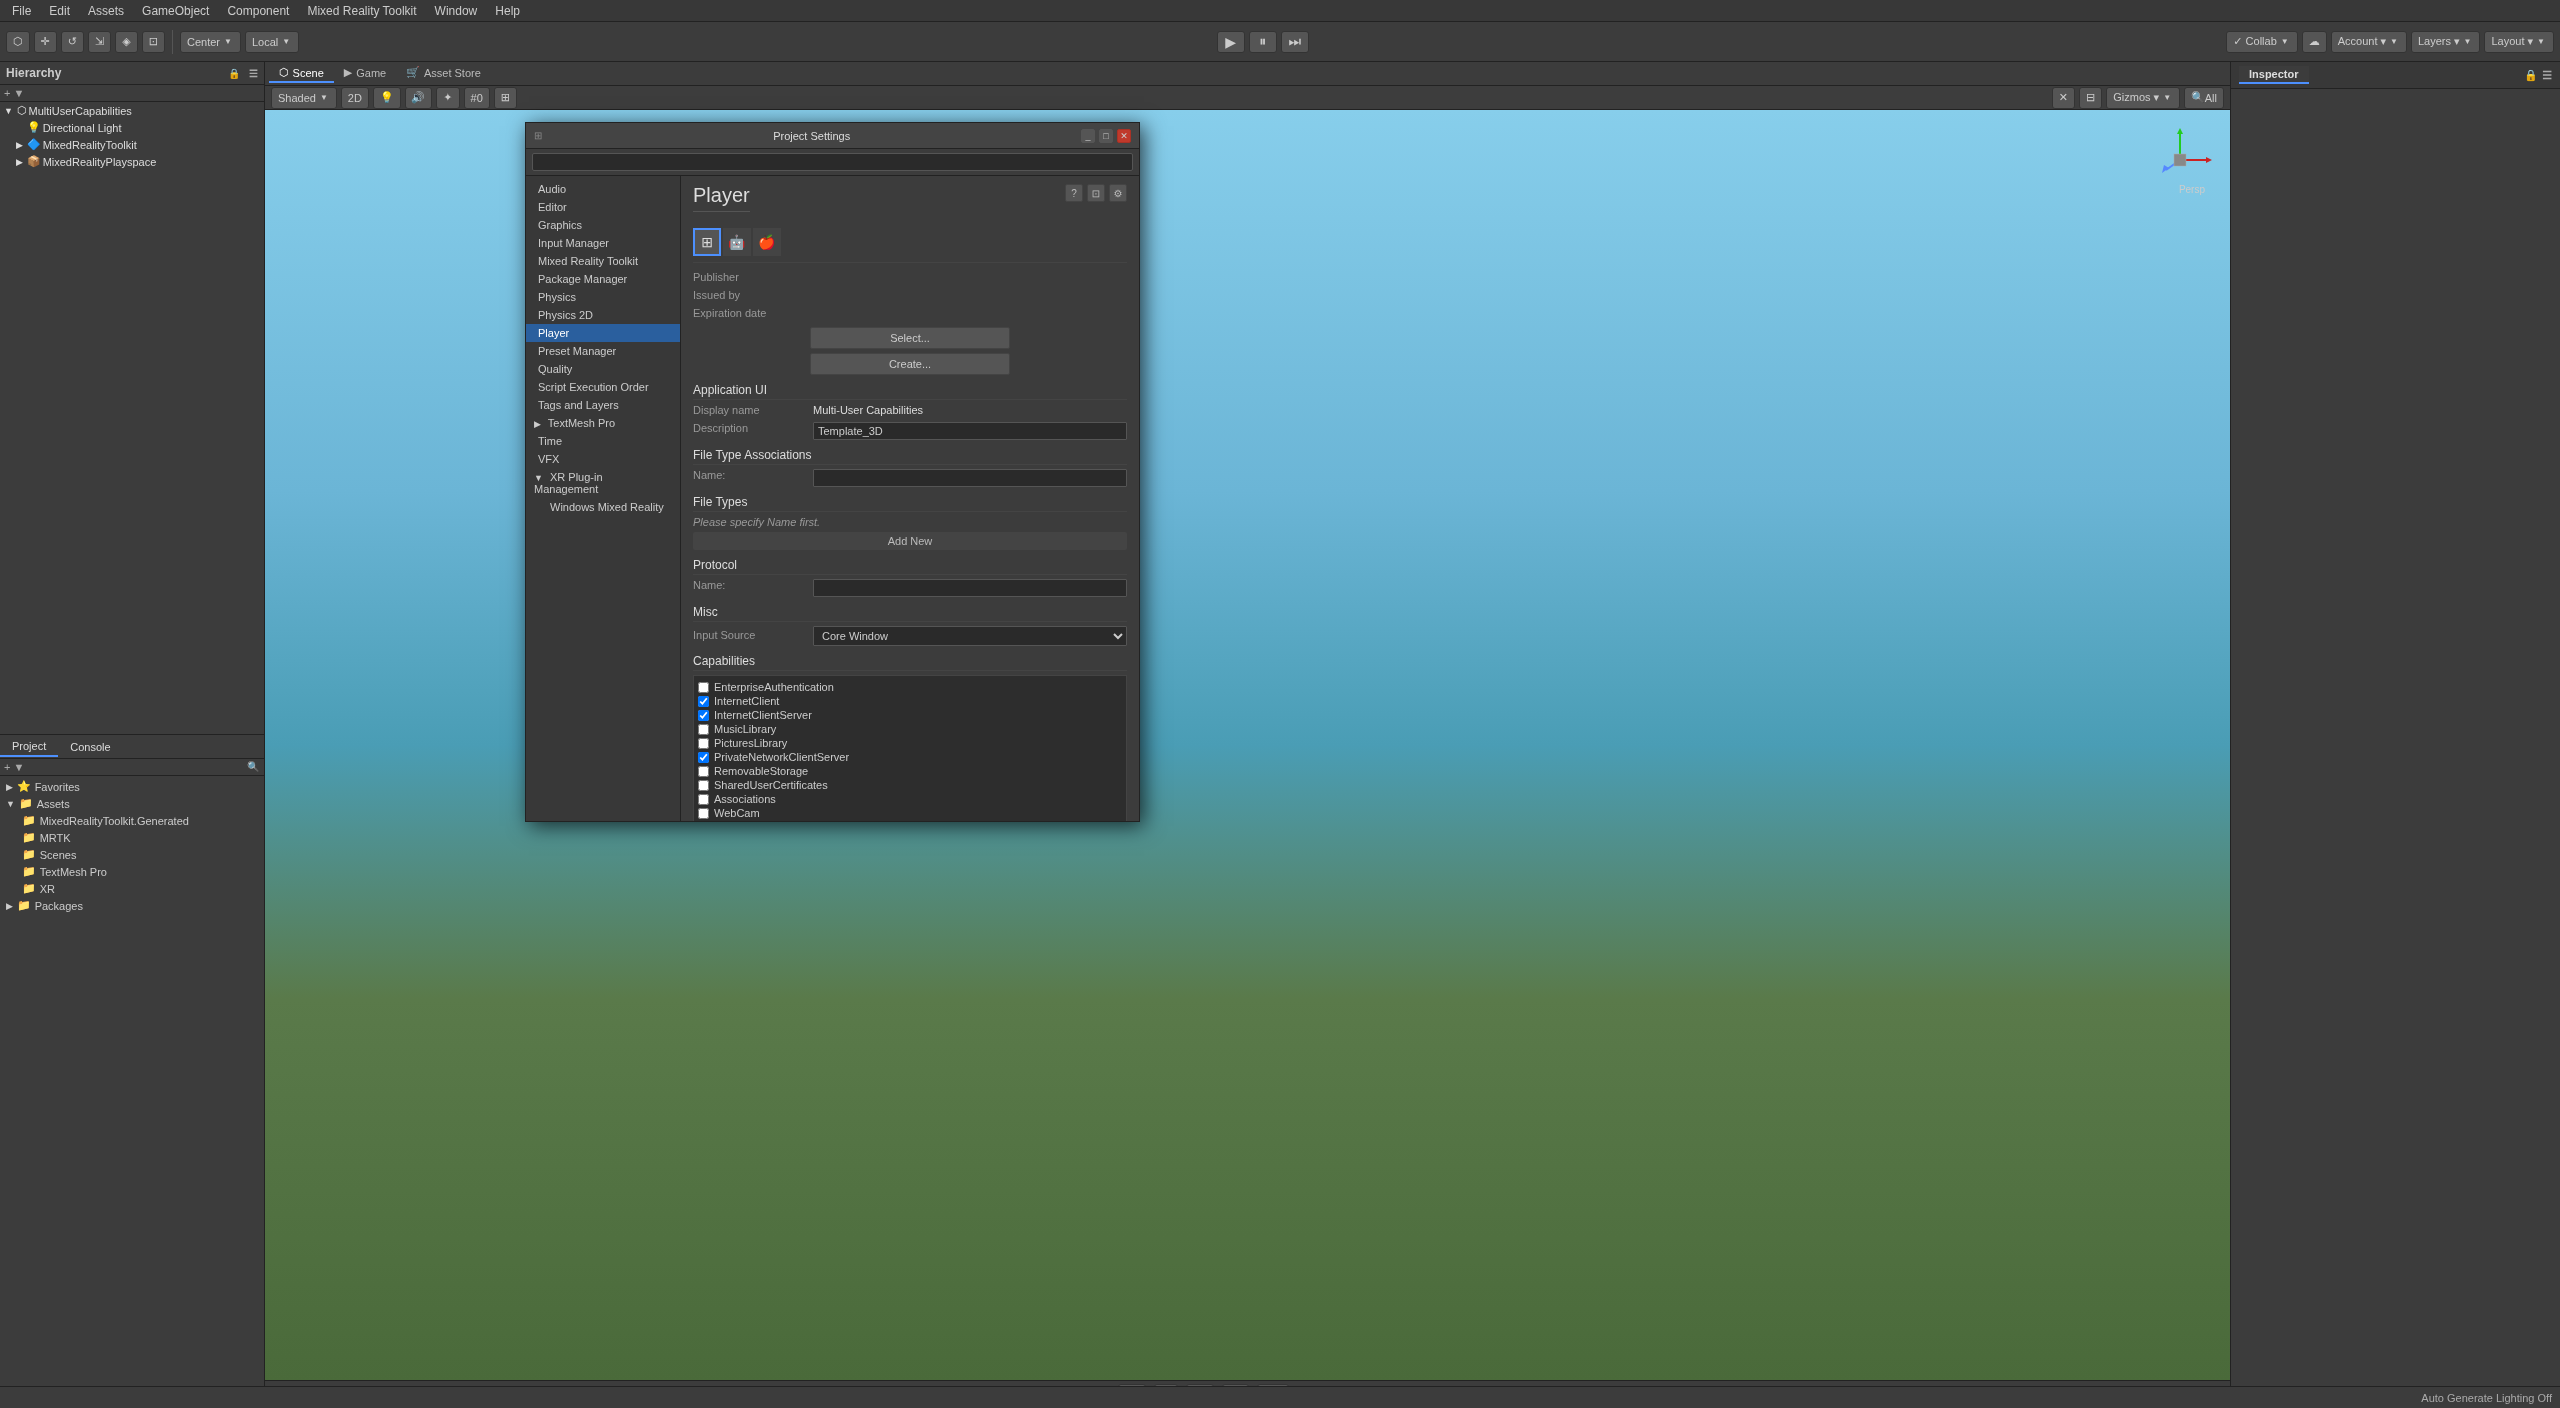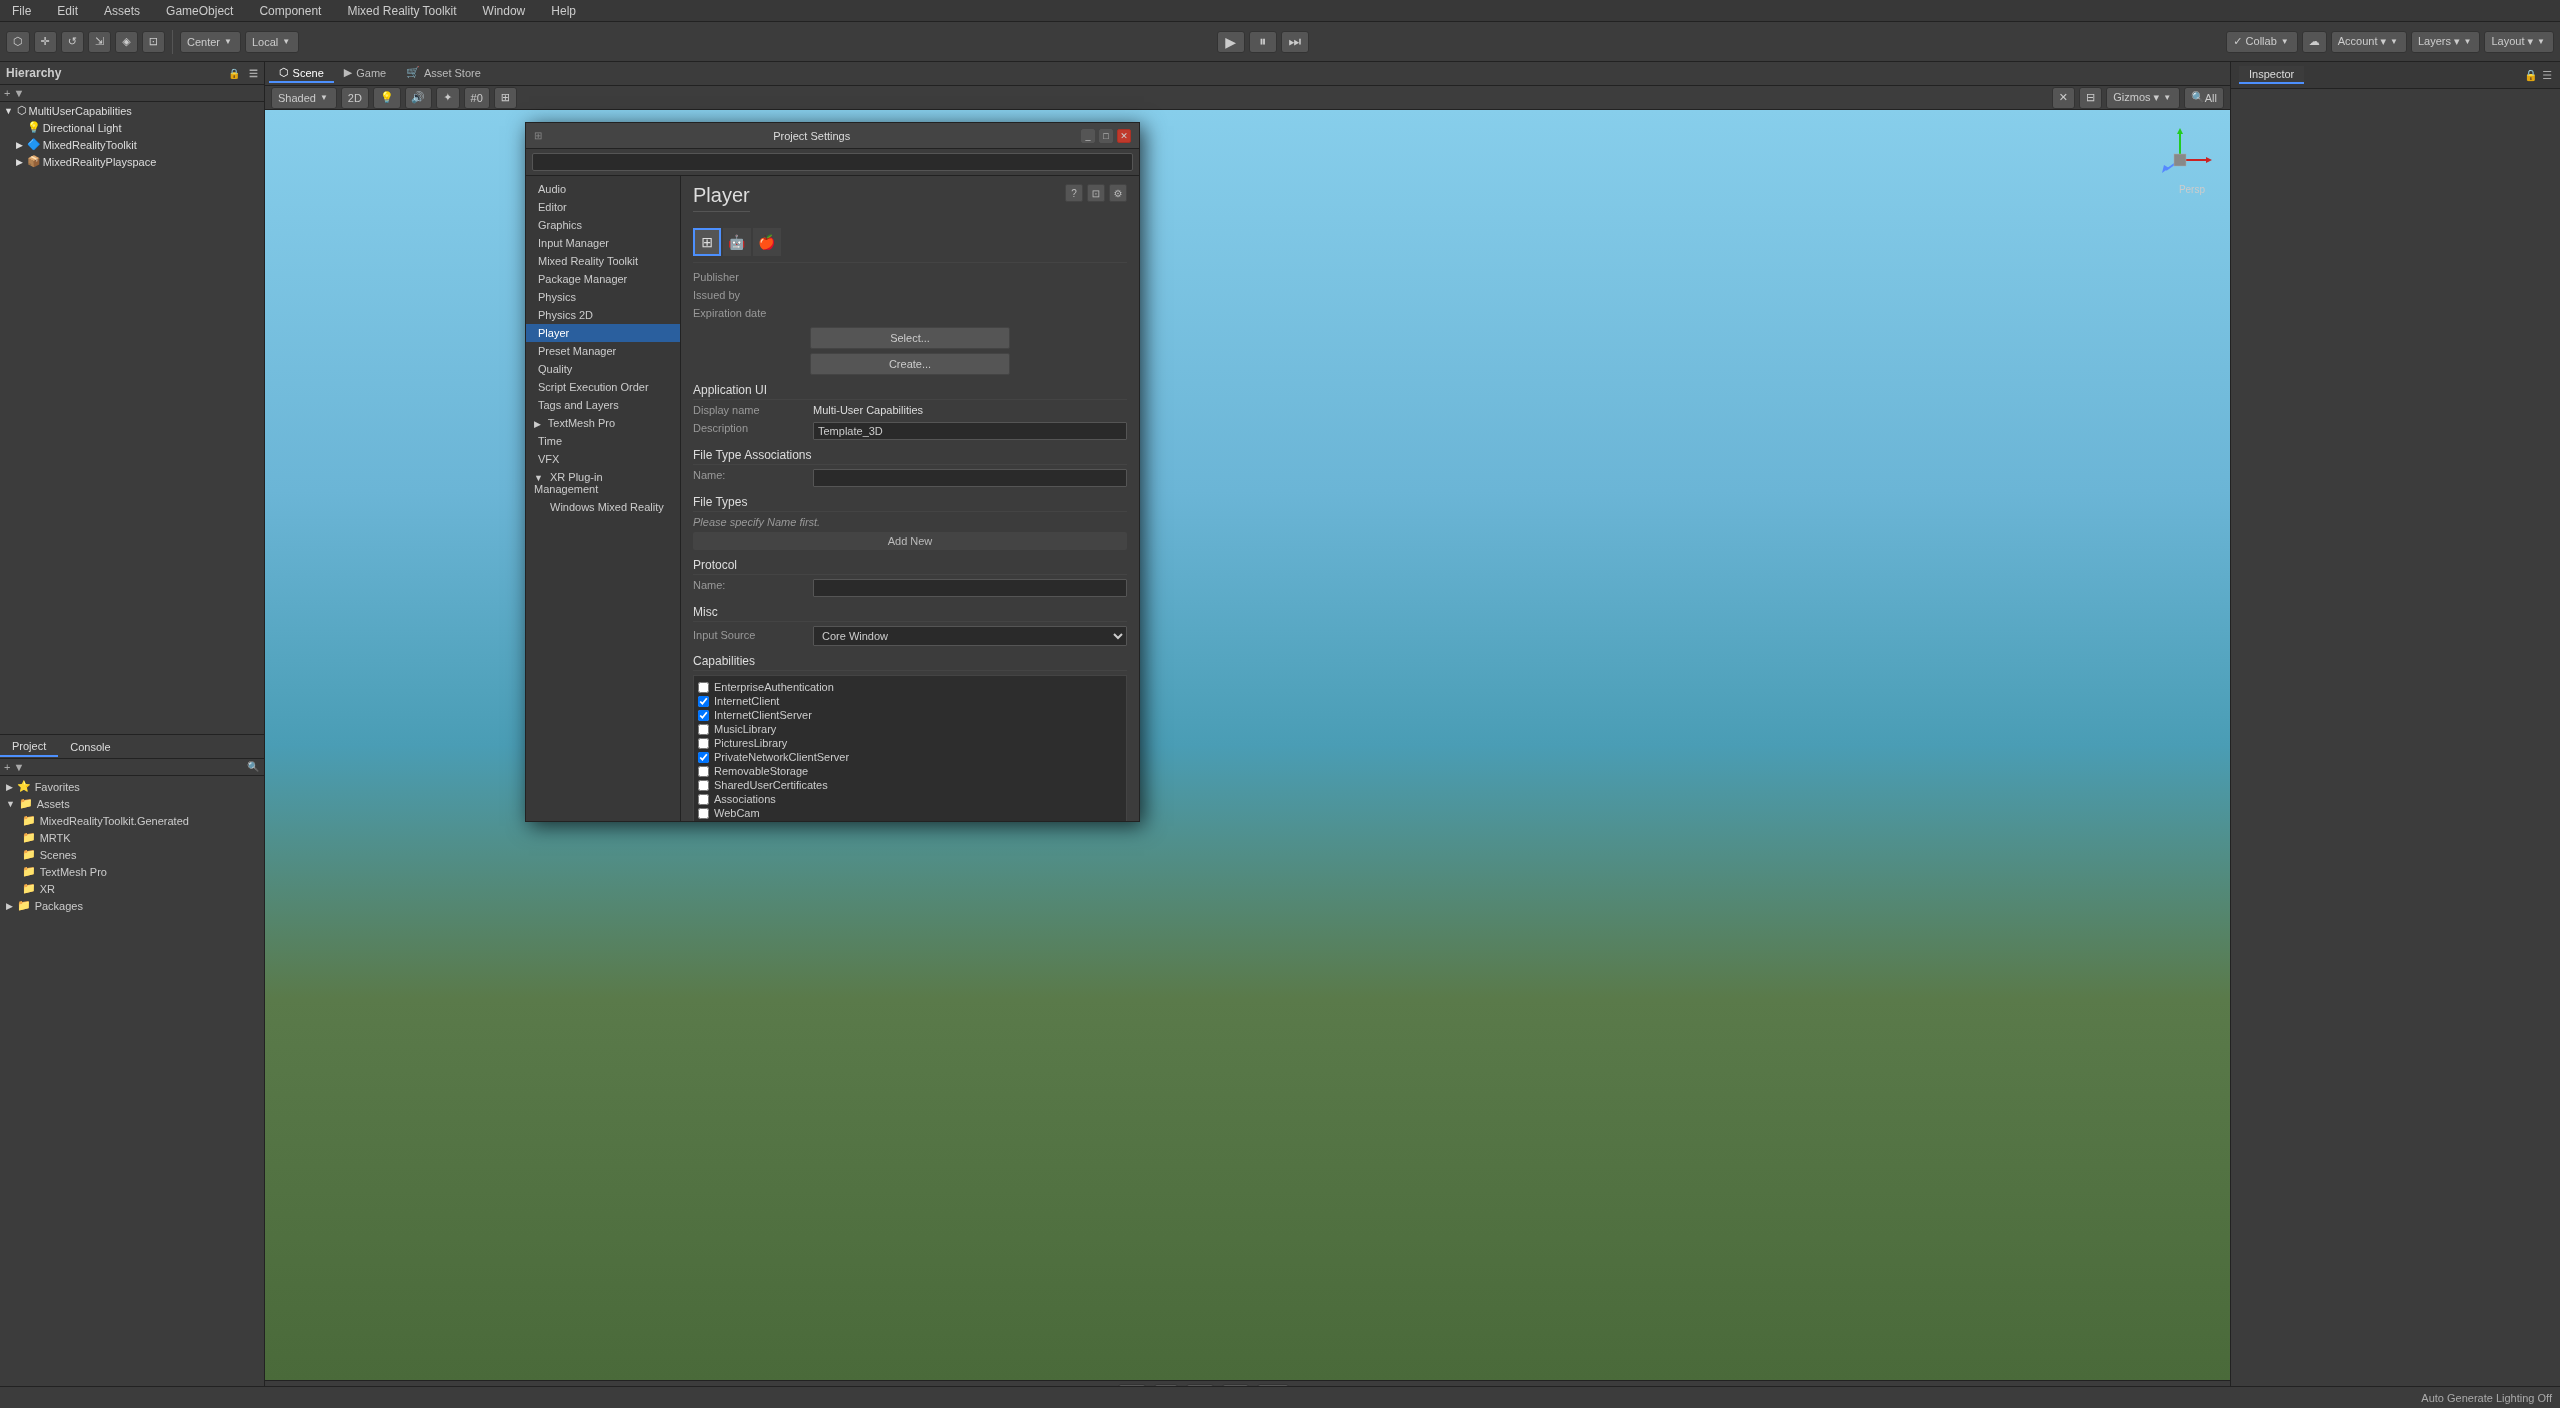--- a/index.html
+++ b/index.html
@@ -14,21 +14,21 @@
     }
 
     
     .menu-bar {
       background: #383838;
       height: 22px;
       display: flex;
       align-items: center;
       border-bottom: 1px solid #222;
       padding: 8px 4px;
-      gap: 10px;
+      gap: 2px;
     }
     .menu-item {
       padding: 2px 8px;
       font-size: 12px;
       color: #ccc;
       cursor: pointer;
       border-radius: 2px;
     }
 
     
@@ -447,20 +447,21 @@
     .folder-color { color: #d4a017; }
 
     
     .inspector-header {
       background: #383838;
       padding: 4px 8px;
       border-bottom: 1px solid #222;
       display: flex;
       align-items: center;
       justify-content: space-between;
+      font-weight: bold;
     }
 
     
     .gizmo-svg {
       width: 80px;
       height: 80px;
     }
 
     .layout-vertical {
       display: flex;

